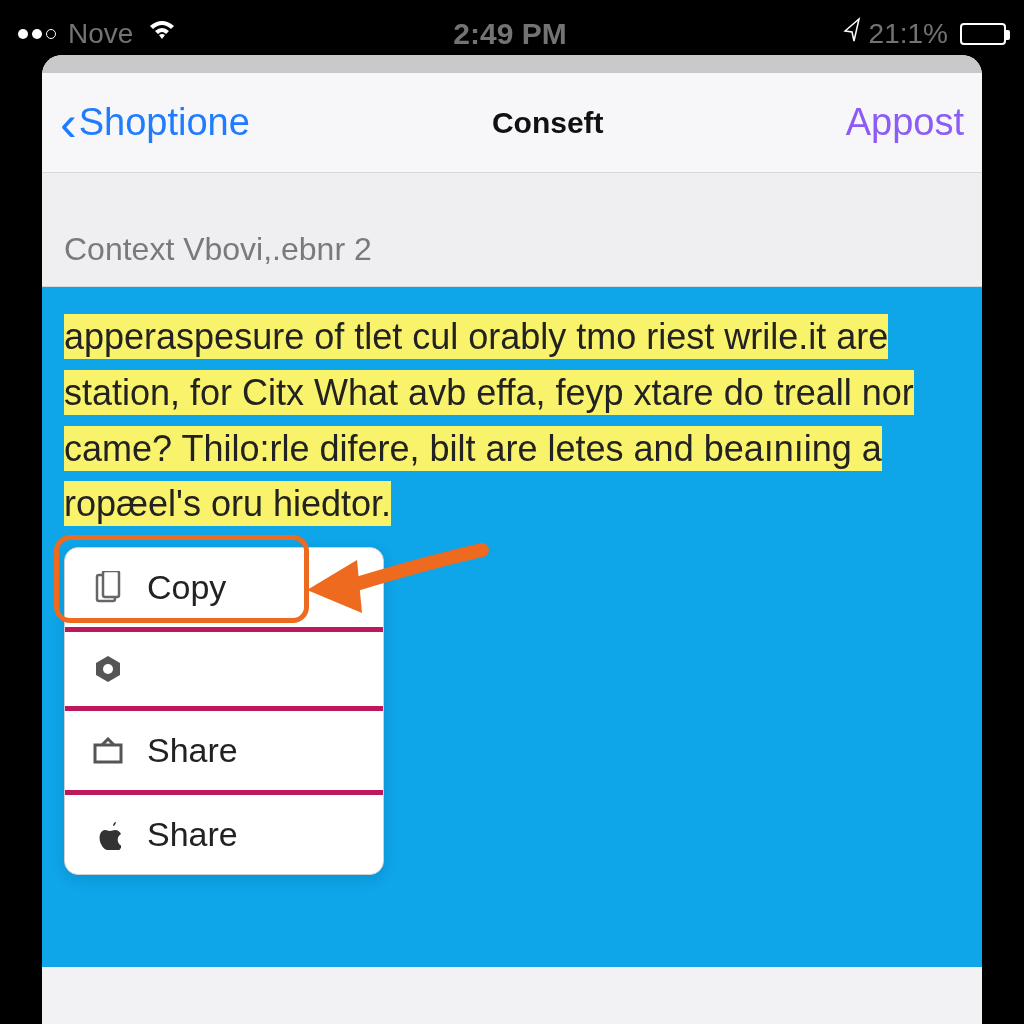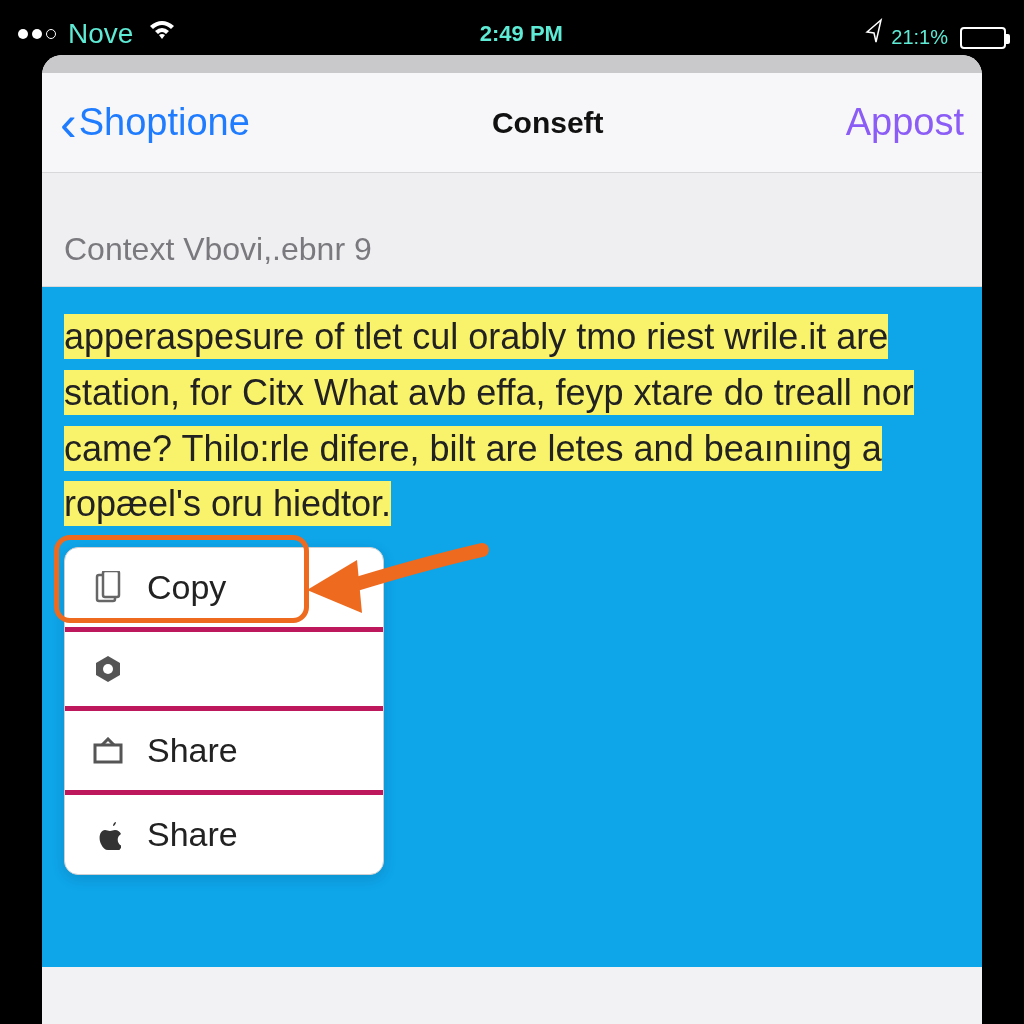--- a/index.html
+++ b/index.html
@@ -8,36 +8,36 @@
     height: 1024px;
     font-family: -apple-system, "Helvetica Neue", Helvetica, Arial, sans-serif;
     background: #000;
     overflow: hidden;
     position: relative;
   }
   .status-bar {
     width: 100%;
     height: 67px;
     background: #000;
-    color: #5eead4;
+    color: #737373;
     display: flex;
     align-items: center;
     justify-content: space-between;
     padding: 0 18px;
     font-size: 28px;
     font-weight: 500;
   }
   .status-left { display: flex; align-items: center; gap: 6px; }
   .signal-dots { display: flex; gap: 4px; align-items: center; }
   .dot { width: 10px; height: 10px; border-radius: 50%; background: #fff; }
   .dot.empty { background: transparent; border: 1.5px solid #fff; }
   .carrier { margin-left: 6px; font-size: 28px; }
   .wifi-icon { margin-left: 8px; display: inline-block; }
-  .status-center { font-weight: 600; font-size: 22px; }
-  .status-right { display: flex; align-items: flex-end; gap: 8px; font-size: 20px; }
+  .status-center { font-weight: 600; font-size: 30px; }
+  .status-right { display: flex; align-items: center; gap: 8px; font-size: 28px; }
   .battery-shell {
     width: 46px; height: 22px; border: 2px solid #fff; border-radius: 4px;
     position: relative; margin-left: 4px;
   }
   .battery-shell::after {
     content: ""; position: absolute; right: -6px; top: 5px; width: 4px; height: 10px;
     background: #fff; border-radius: 0 2px 2px 0;
   }
   .battery-fill { height: 100%; width: 70%; background: #fff; border-radius: 2px 0 0 2px; }
 
@@ -197,21 +197,21 @@
 
   <div class="nav-bar">
     <div class="nav-back">
       <span class="chev">‹</span>
       <span>Shoptione</span>
     </div>
     <div class="nav-title">Conseft</div>
     <div class="nav-action">Appost</div>
   </div>
 
-  <div class="subheader">Context Vbovi,.ebnr 9</div>
+  <div class="subheader">Context Vbovi,.ebnr 2</div>
 
   <div class="content-area">
     <p class="highlighted-text">
       <span class="hl">apperaspesure of tlet cul orably tmo riest wrile.it are station, for Citx What avb effa, feyp xtare do treall nor came? Thilo:rle difere, bilt are letes and beaınıing a ropæel's oru hiedtor.</span>
     </p>
 
     <div class="popup-menu">
       <div class="menu-item">
         <span class="menu-icon">
           <svg width="30" height="34" viewBox="0 0 30 34">

